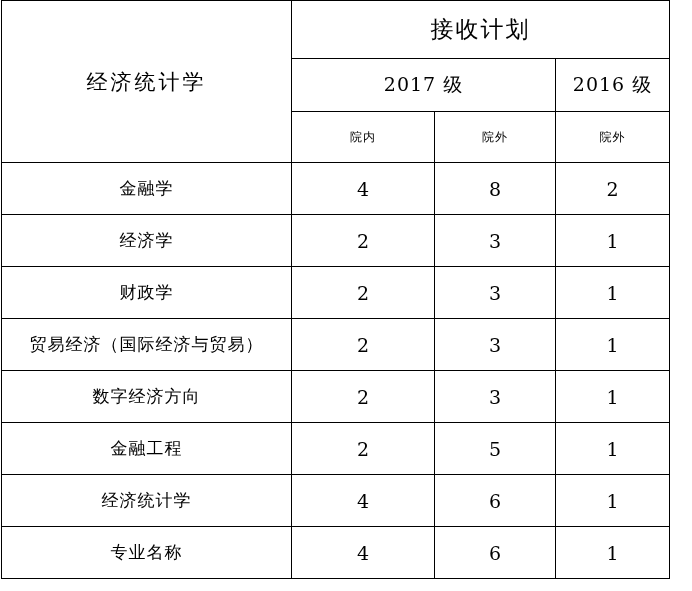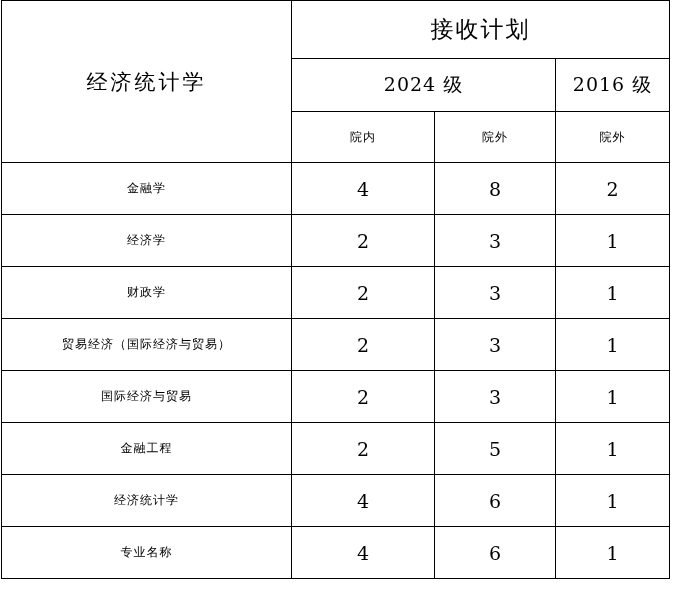--- a/index.html
+++ b/index.html
@@ -57,21 +57,21 @@
     letter-spacing: 1px;
   }
   .h-major {
     font-size: 21px;
     font-weight: bold;
     letter-spacing: 3px;
   }
   
   tbody tr { height: 52px; }
   td.major-cell {
-    font-size: 12px;
+    font-size: 17px;
     letter-spacing: 1px;
   }
   td.num-cell {
     font-size: 19px;
     font-family: "DejaVu Serif", "Liberation Serif", serif;
   }
 </style>
 </head>
 <body>
 
@@ -82,21 +82,21 @@
       <col class="c-in24">
       <col class="c-out24">
       <col class="c-out23">
     </colgroup>
     <thead>
       <tr>
         <th class="h-major" rowspan="3">经济统计学</th>
         <th class="h-plan" colspan="3">接收计划</th>
       </tr>
       <tr>
-        <th class="h-grade" colspan="2">2024 级</th>
+        <th class="h-grade" colspan="2">2017 级</th>
         <th class="h-grade">2016 级</th>
       </tr>
       <tr>
         <th class="h-scope">院内</th>
         <th class="h-scope">院外</th>
         <th class="h-scope">院外</th>
       </tr>
     </thead>
     <tbody>
       <tr>
@@ -117,21 +117,21 @@
         <td class="num-cell">3</td>
         <td class="num-cell">1</td>
       </tr>
       <tr>
         <td class="major-cell">贸易经济（国际经济与贸易）</td>
         <td class="num-cell">2</td>
         <td class="num-cell">3</td>
         <td class="num-cell">1</td>
       </tr>
       <tr>
-        <td class="major-cell">国际经济与贸易</td>
+        <td class="major-cell">数字经济方向</td>
         <td class="num-cell">2</td>
         <td class="num-cell">3</td>
         <td class="num-cell">1</td>
       </tr>
       <tr>
         <td class="major-cell">金融工程</td>
         <td class="num-cell">2</td>
         <td class="num-cell">5</td>
         <td class="num-cell">1</td>
       </tr>

